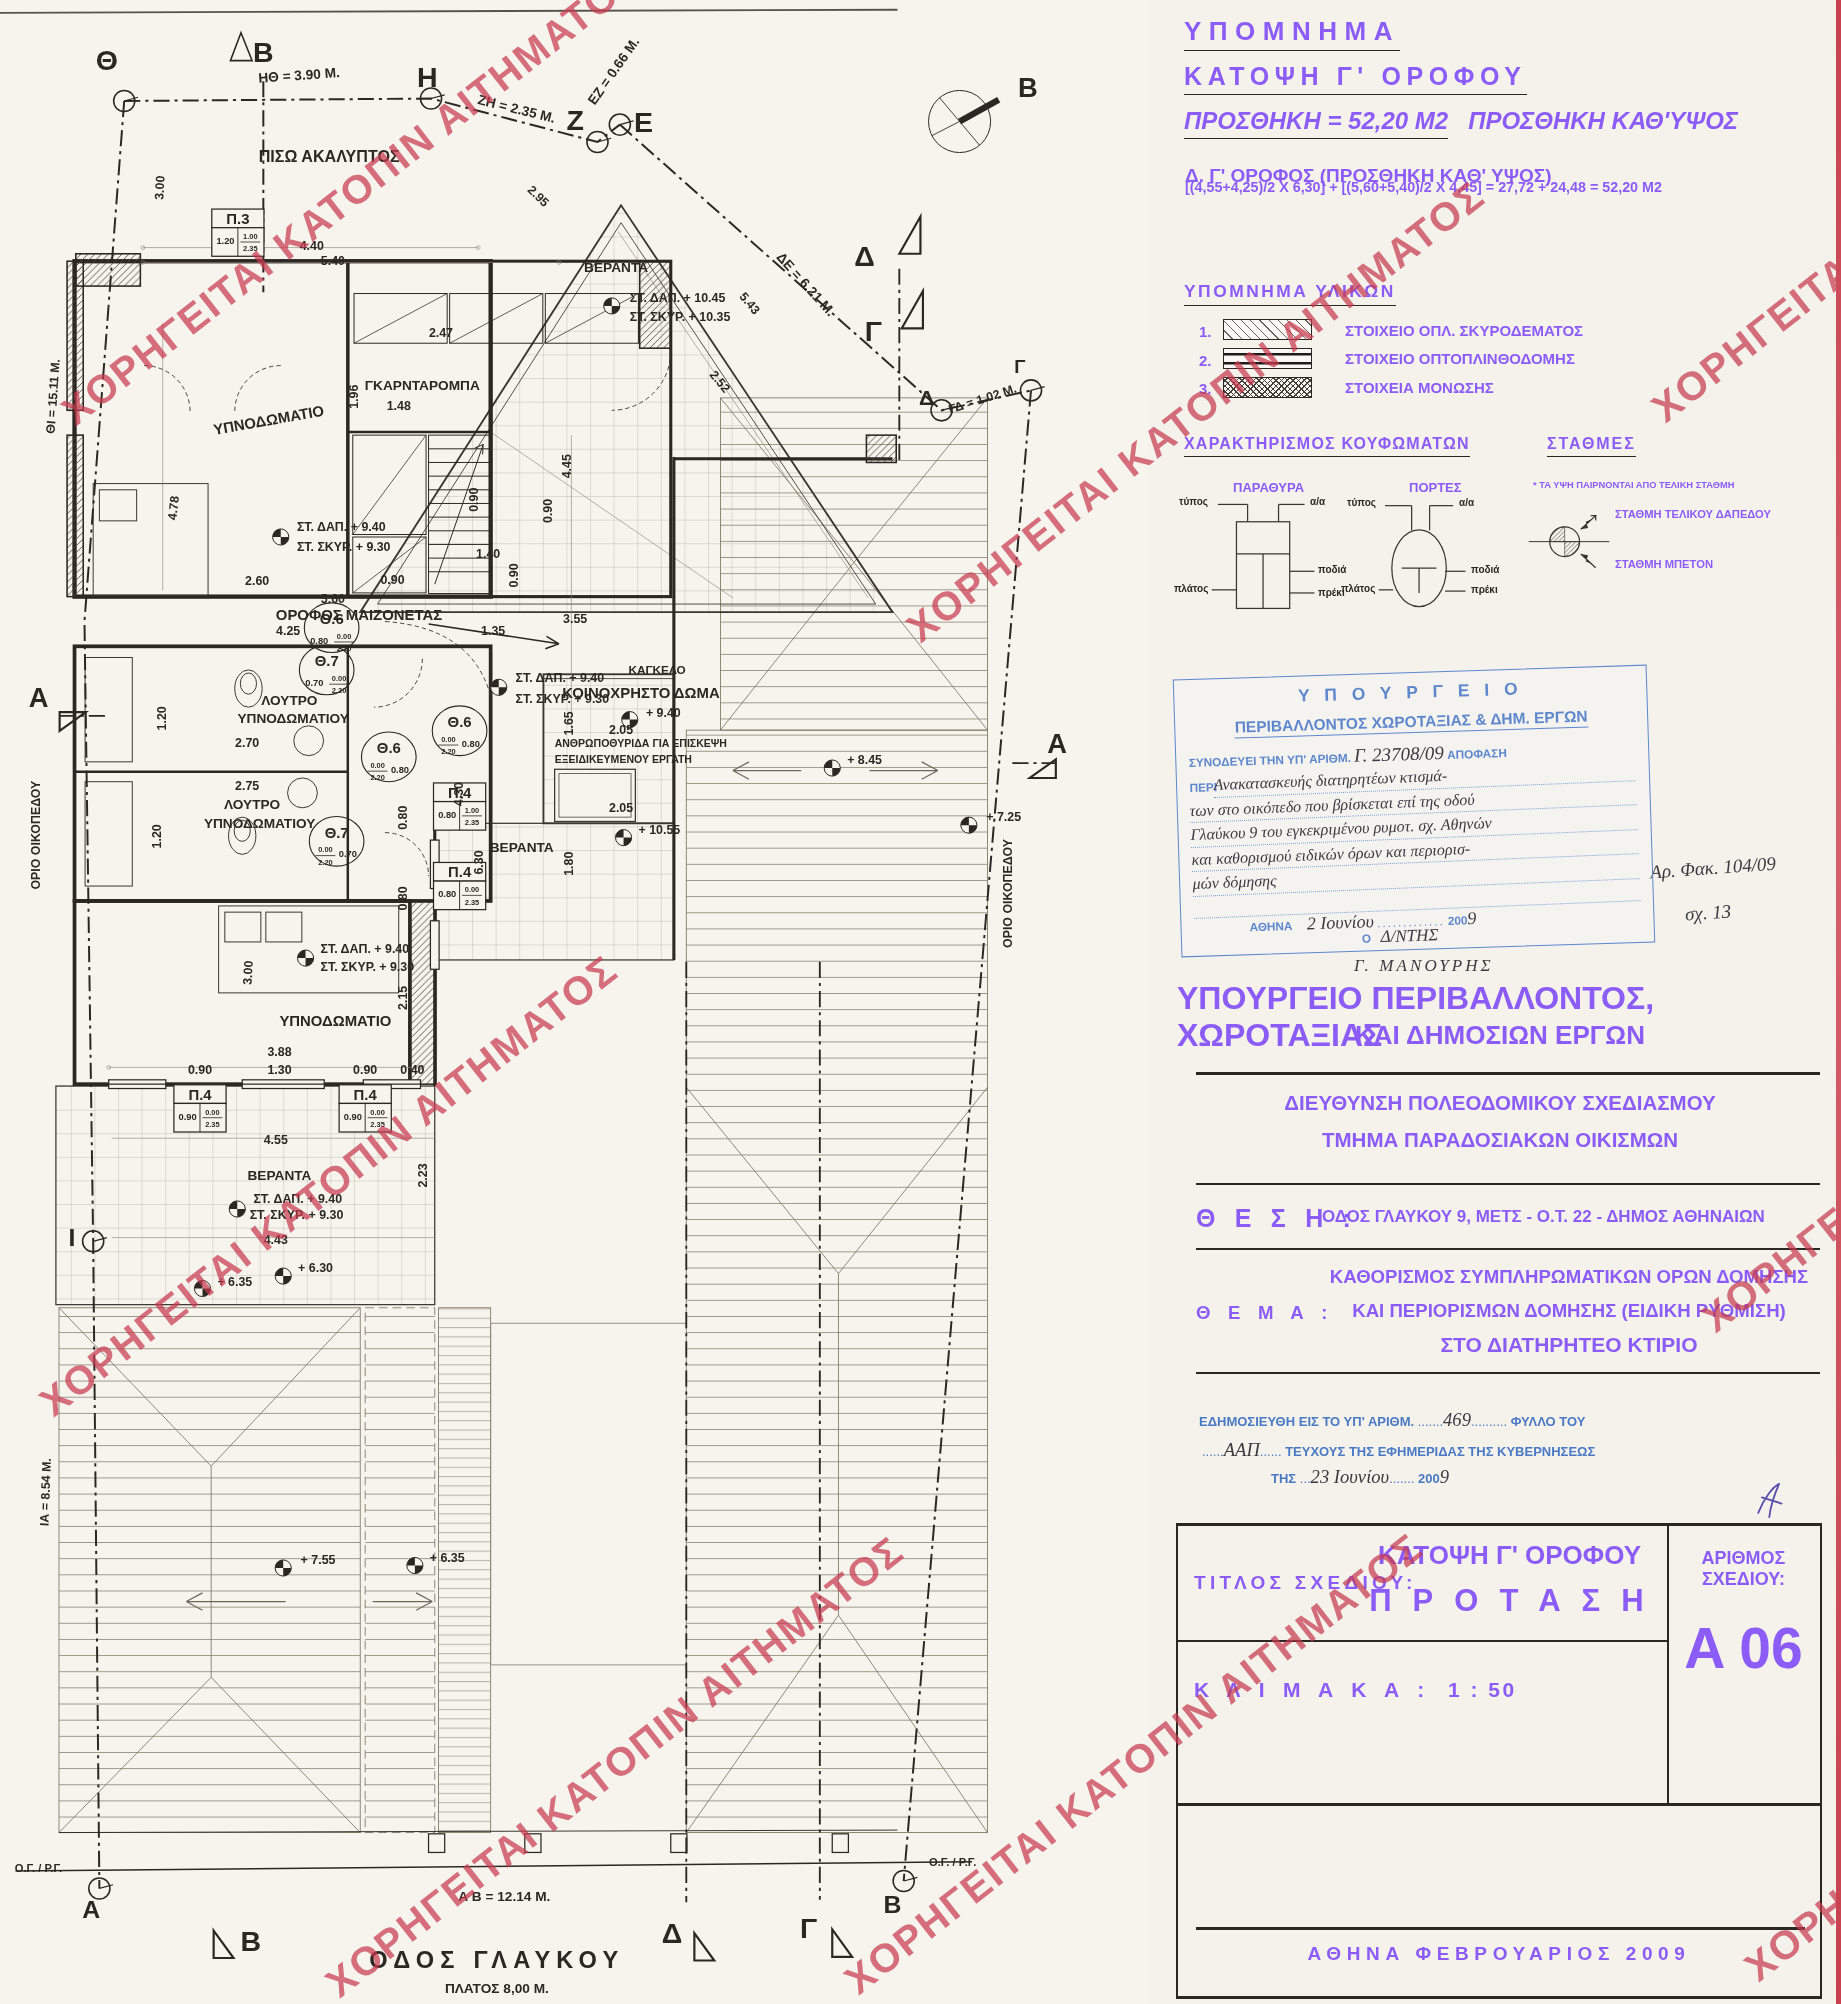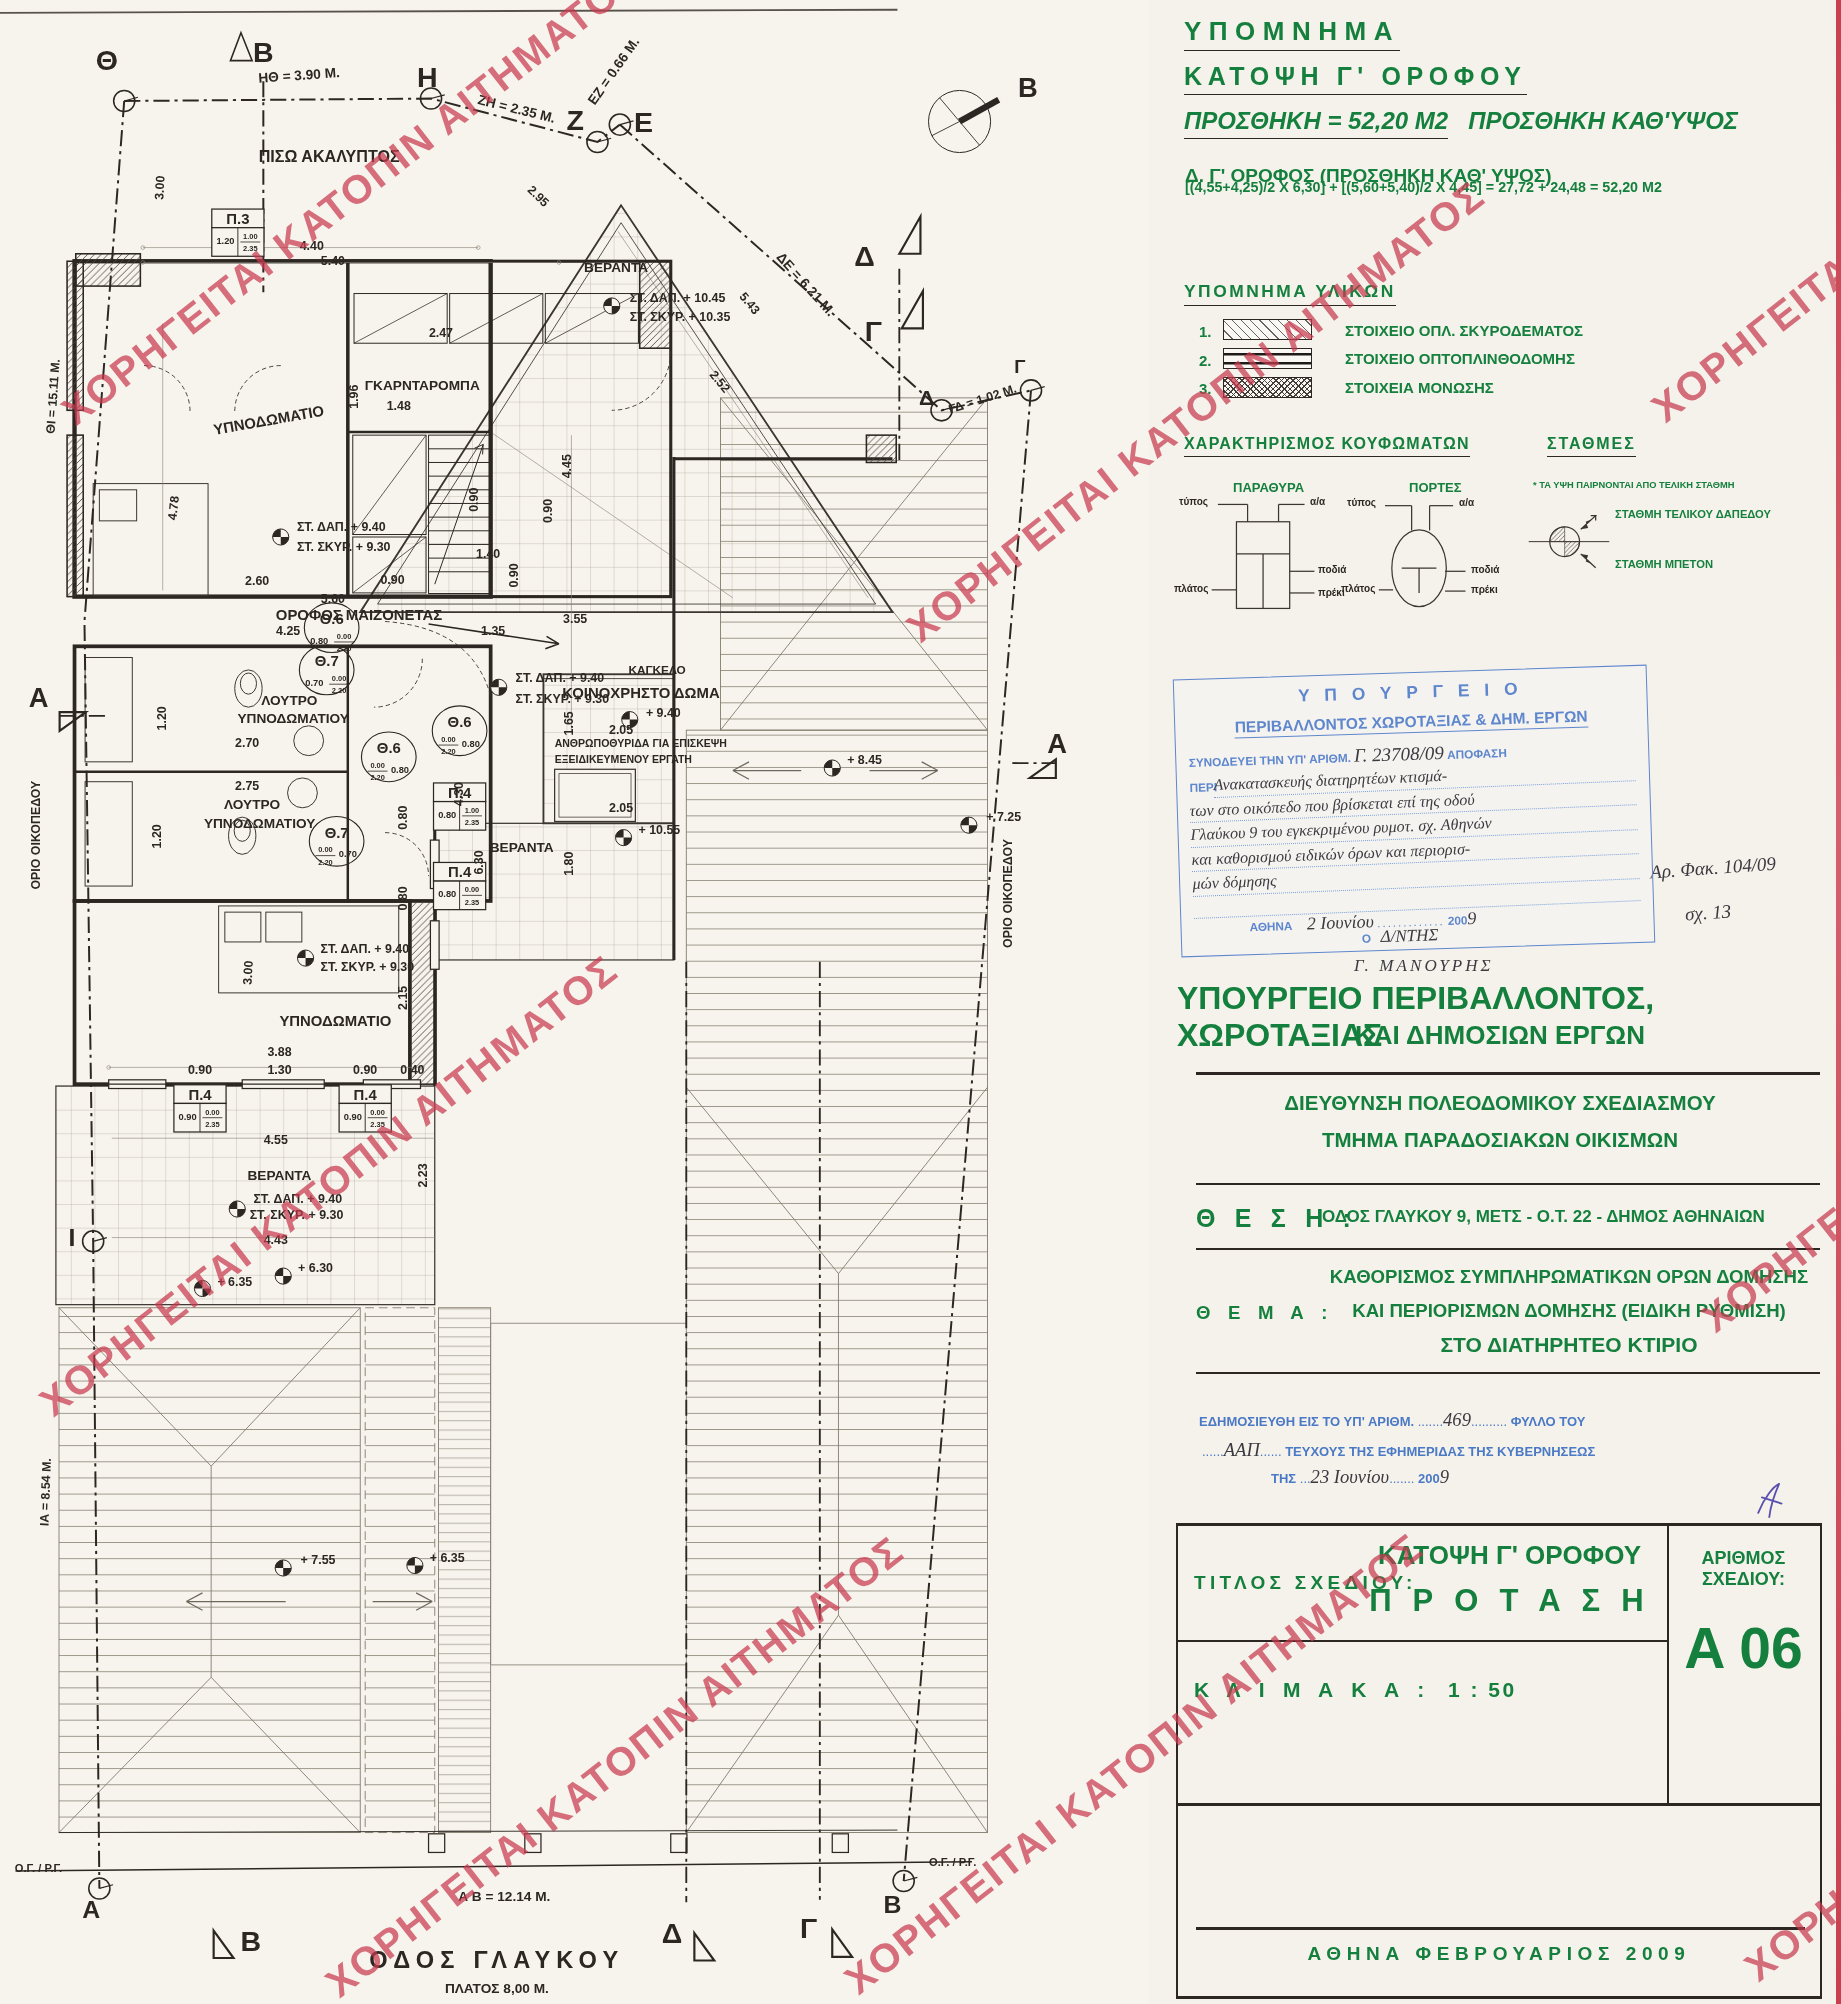--- a/index.html
+++ b/index.html
@@ -3,21 +3,21 @@
 <meta charset="utf-8">
 <style>
   html,body{margin:0;padding:0;}
   body{
     width:1842px;height:2005px;position:relative;overflow:hidden;
     background:#f5f2ec;
     font-family:"Liberation Sans", sans-serif;
     color:#2c2722;
   }
   .abs{position:absolute;}
-  .ink{color:#15803d;}
+  .ink{color:#8b5cf6;}
   .b{font-weight:bold;}
   .u{border-bottom:1.9px solid #2c2722;padding-bottom:3.1px;display:inline-block;}
   .blue{color:#4a79c5;}
   .hand{font-family:"Liberation Serif", serif;font-style:italic;color:#3c3a40;}
   .wm{
     position:absolute;white-space:nowrap;pointer-events:none;
     font-size:40px;font-weight:bold;letter-spacing:1.9px;
     color:rgba(199,57,77,0.72);
     transform:rotate(-38deg);transform-origin:0 100%;
     z-index:50;

